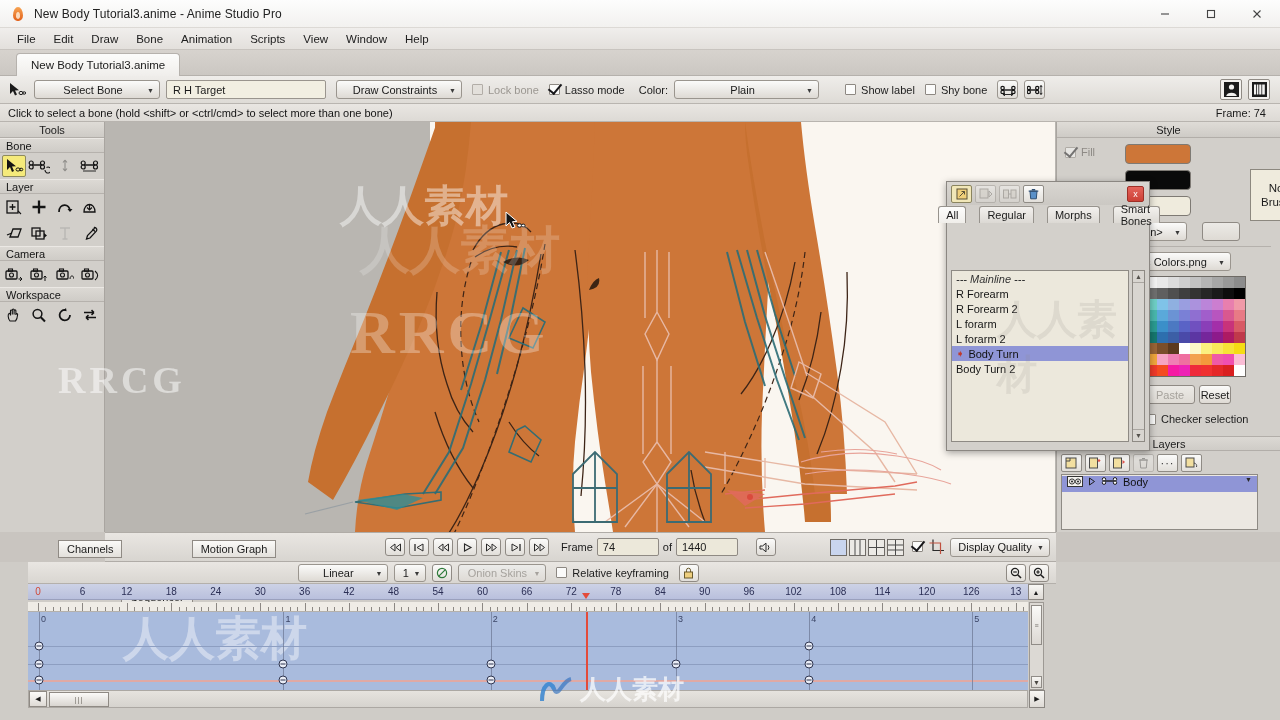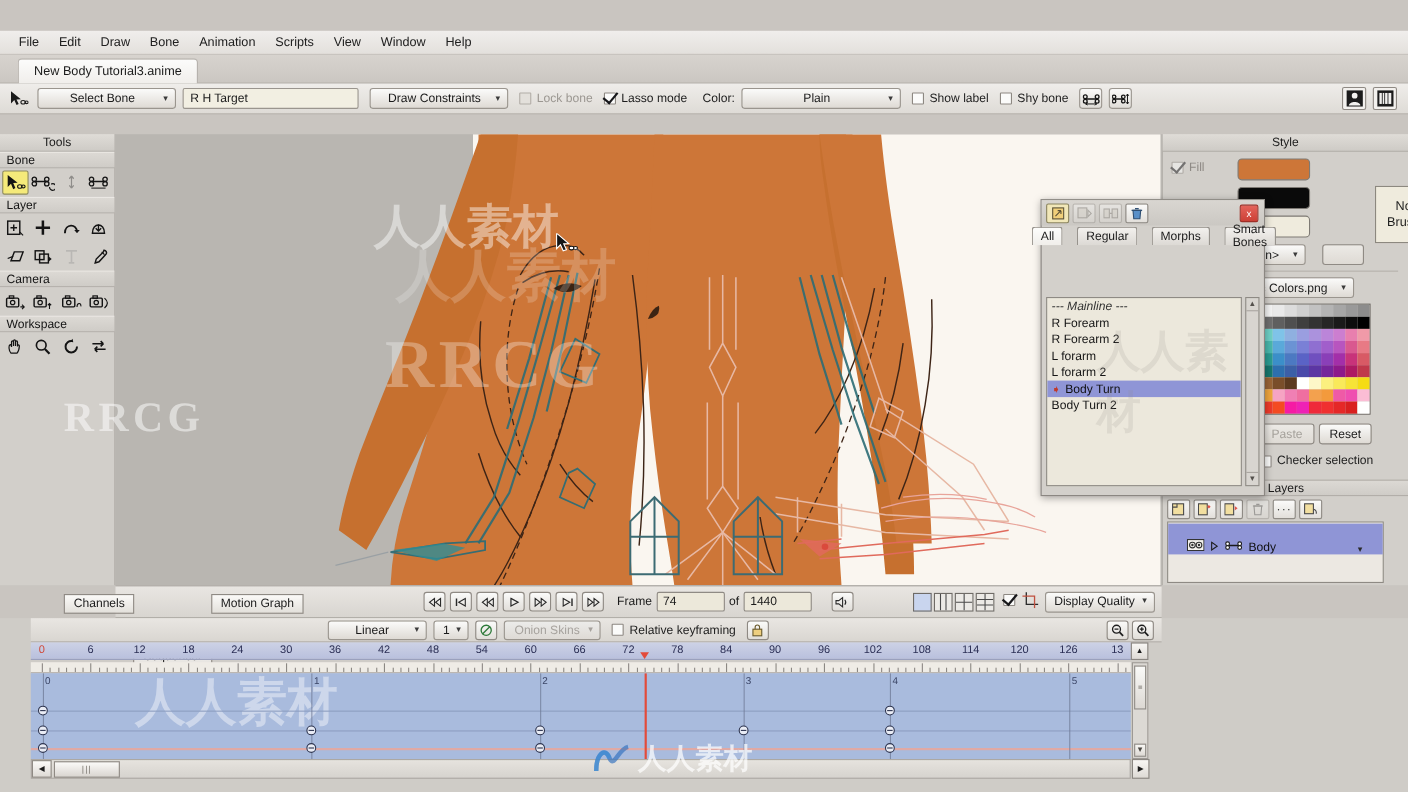--- a/index.html
+++ b/index.html
@@ -217,21 +217,21 @@
     border:1px solid #8f8a84;border-radius:3px;display:flex;align-items:center;
     justify-content:center;font-size:11px;
   }
   .btn-std.dis { color:#a6a29c; background:linear-gradient(#eceae6,#dedad4); }
   .layers-head {
     height:15px;background:linear-gradient(#dcd9d4,#cfccc7);
     border-top:1px solid #b2aea9;border-bottom:1px solid #b2aea9;
     display:flex;align-items:center;justify-content:center;font-size:11px;
   }
   .layer-row {
-    height:28px;display:flex;align-items:flex-end;gap:5px;padding:0 17px;
+    height:16px;display:flex;align-items:flex-start;gap:5px;padding:0 5px;
     background:#8f95d6;color:#111;font-size:11px;
   }
   .layer-list {
     position:absolute;left:4px;top:474px;width:197px;height:56px;
     background:#ece8e2;border:1px solid #8e8a84;padding-top:1px;
   }
 
   
   .playbar {
     position:absolute; left:105px; top:532px; width:951px; height:30px;
@@ -306,20 +306,42 @@
     width:20px;height:18px;background:linear-gradient(#fbfaf8,#e1ded9);
     border:1px solid #8f8a84;border-radius:3px;display:flex;align-items:center;justify-content:center;
   }
   svg { pointer-events:none; }
 </style>
 </head>
 <body>
 
 <div id="app">
 
+  <div class="titlebar">
+    <div class="app-logo"></div>
+    <div class="title-text">New Body Tutorial3.anime - Anime Studio Pro</div>
+    <div class="win-btns">
+      <div class="win-btn">
+        <svg width="12" height="12" viewBox="0 0 12 12">
+            <line x1="2" y1="6" x2="10" y2="6" stroke="#444" stroke-width="1.1"></line>
+          </svg>
+      </div>
+      <div class="win-btn">
+        <svg width="12" height="12" viewBox="0 0 12 12">
+            <rect x="2.5" y="2.5" width="7" height="7" fill="none" stroke="#444" stroke-width="1.1"></rect>
+          </svg>
+      </div>
+      <div class="win-btn close">
+        <svg width="12" height="12" viewBox="0 0 12 12">
+            <line x1="2.5" y1="2.5" x2="9.5" y2="9.5" stroke="#444" stroke-width="1.1"></line>
+            <line x1="9.5" y1="2.5" x2="2.5" y2="9.5" stroke="#444" stroke-width="1.1"></line>
+          </svg>
+      </div>
+    </div>
+  </div>
 
   <div class="wm2" style="left:588px;top:20px;font-size:38px;letter-spacing:6px;">RRCG</div>
   <div class="wm2" style="left:1205px;top:22px;font-size:34px;letter-spacing:2px;">RRCG</div>
 
   <div class="menubar">
     <div class="menu-item">File</div>
     <div class="menu-item">Edit</div>
     <div class="menu-item">Draw</div>
     <div class="menu-item">Bone</div>
     <div class="menu-item">Animation</div>
@@ -360,21 +382,21 @@
     </div>
     <div class="chk" style="margin-left:4px;">
       <span class="box on"></span>
       <span>Lasso mode</span>
     </div>
     <span class="lbl" style="margin-left:8px;">Color:</span>
     <div class="combo w145">
       <span>Plain</span>
       <span class="arw">▼</span>
     </div>
-    <div class="chk" style="margin-left:4px;text-align:center;">
+    <div class="chk" style="margin-left:20px;text-align:center;">
       <span class="box"></span>
       <span>Show label</span>
     </div>
     <div class="chk" style="margin-left:4px;">
       <span class="box"></span>
       <span>Shy bone</span>
     </div>
     <div class="icobtn" style="margin-left:4px;">
       <svg width="16" height="12" viewBox="0 0 16 12">
         <path d="M3 6 h10" stroke="#151515" stroke-width="1.4"></path>
@@ -408,20 +430,24 @@
             <rect x="0" y="0" width="15" height="15" fill="#1b1b1b"></rect>
             <rect x="2" y="2.5" width="2.2" height="10" fill="#f2f1ef"></rect>
             <rect x="5" y="2.5" width="1.4" height="10" fill="#f2f1ef"></rect>
             <rect x="7.2" y="2.5" width="2.2" height="10" fill="#f2f1ef"></rect>
             <rect x="10.2" y="2.5" width="2.6" height="10" fill="#f2f1ef"></rect>
           </svg>
       </div>
     </div>
   </div>
 
+  <div class="hintbar">
+    <span>Click to select a bone (hold &lt;shift&gt; or &lt;ctrl/cmd&gt; to select more than one bone)</span>
+    <span class="frame-ind">Frame: 74</span>
+  </div>
 
   <div class="tools-panel">
     <div class="panel-head">Tools</div>
 
     <div class="grp-head">Bone</div>
     <div class="grp-row">
       <div class="tbtn sel">
         <svg width="20" height="16" viewBox="0 0 20 16">
           <path d="M3 1 L3 12 L6 9 L8 14 L10 13 L8 8.4 L12 8.2 Z" fill="#141414"></path>
           <ellipse cx="14" cy="11.5" rx="2" ry="1.6" fill="none" stroke="#141414" stroke-width="1"></ellipse>
@@ -802,21 +828,21 @@
         <div class="pal-cell" style="background: rgb(239, 42, 58);"></div>
         <div class="pal-cell" style="background: rgb(240, 48, 48);"></div>
         <div class="pal-cell" style="background: rgb(229, 40, 40);"></div>
         <div class="pal-cell" style="background: rgb(217, 32, 32);"></div>
         <div class="pal-cell" style="background: rgb(255, 255, 255);"></div>
       </div>
 
     <div class="btn-std dis" style="position:absolute;left:88px;top:263px;width:50px;">
       <span>Paste</span>
     </div>
-    <div class="btn-std" style="position:absolute;left:142px;top:263px;width:48px;">
+    <div class="btn-std" style="position:absolute;left:142px;top:263px;width:32px;">
       <span>Reset</span>
     </div>
 
     <div class="chk" style="position:absolute;left:88px;top:291px;">
       <span class="box"></span>
       <span>Checker selection</span>
     </div>
 
     <div class="layers-head" style="position:absolute;left:0;top:314px;width:224px;">Layers</div>
     <div style="position:absolute;left:4px;top:332px;display:flex;gap:3px;">

